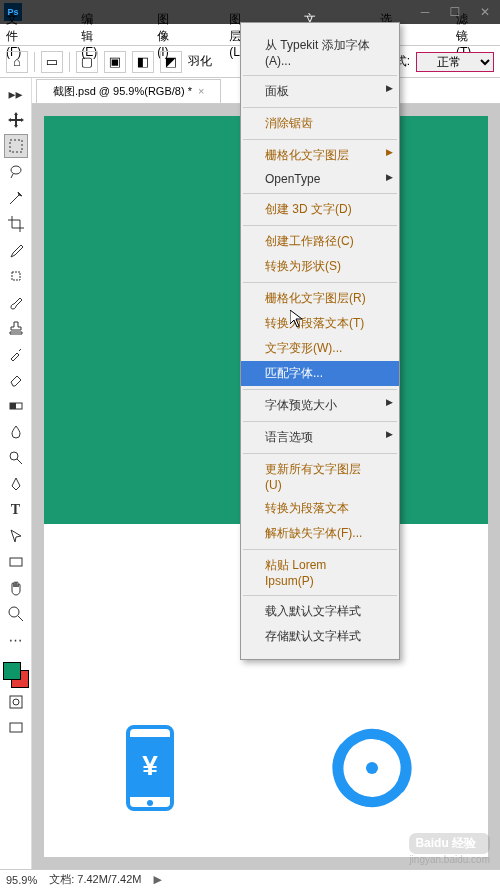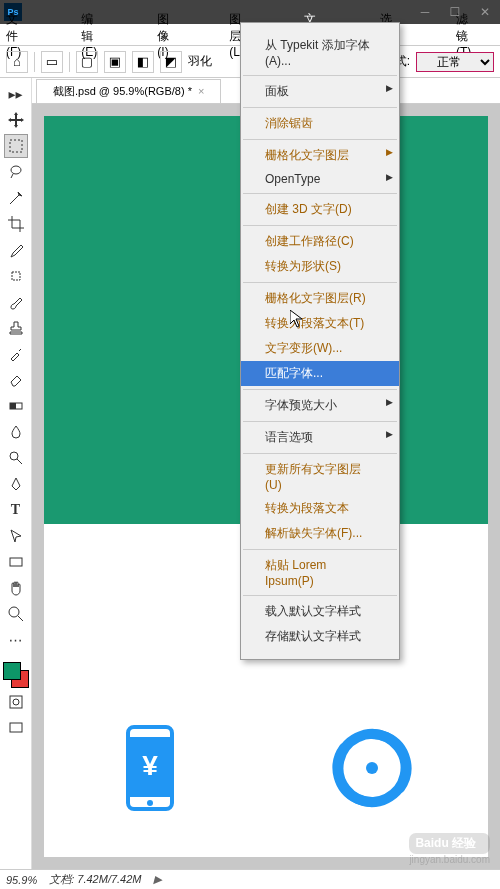--- a/index.html
+++ b/index.html
@@ -45,21 +45,21 @@
 .circle-icon { width: 80px; height: 80px; }
 .circle-icon svg { width: 100%; height: 100%; }
 
 .dropdown-menu { position: absolute; top: 22px; left: 240px; width: 160px; background: #f0f0f0; border: 1px solid #999; box-shadow: 3px 3px 6px rgba(0,0,0,0.3); z-index: 1000; font-size: 12px; padding: 10px 0; }
 .dd-item { padding: 4px 24px 4px 24px; cursor: pointer; position: relative; color: #333; }
 .dd-item.disabled { color: #a16207; cursor: default; }
 .dd-item.highlighted { background: #3b7dd8; color: #fff; }
 .dd-item.has-sub::after { content: "▶"; position: absolute; right: 6px; font-size: 9px; }
 .dd-sep { height: 1px; background: #ccc; margin: 3px 2px; }
 
-.status-bar { height: 20px; background: #fff; border-top: 1px solid #ccc; display: flex; align-items: center; font-size: 11px; padding: 0 6px; gap: 12px; font-style: italic; }
+.status-bar { height: 20px; background: #fff; border-top: 1px solid #ccc; display: flex; align-items: center; font-size: 11px; padding: 0 6px; gap: 12px; }
 .status-item { color: #333; }
 .status-arrow { color: #666; }
 
 .watermark { position: absolute; right: 10px; bottom: 24px; z-index: 999; opacity: 0.45; }
 .watermark .wm-top { font-size: 12px; font-weight: bold; color: #fff; background: rgba(120,120,120,0.5); padding: 2px 6px; border-radius: 7px; }
 .watermark .wm-bottom { font-size: 10px; color: #888; text-align: right; }
 
 .cursor-overlay { position: absolute; top: 310px; left: 290px; z-index: 1001; pointer-events: none; }
 .cursor-overlay svg { width: 14px; height: 18px; }
 </style>

